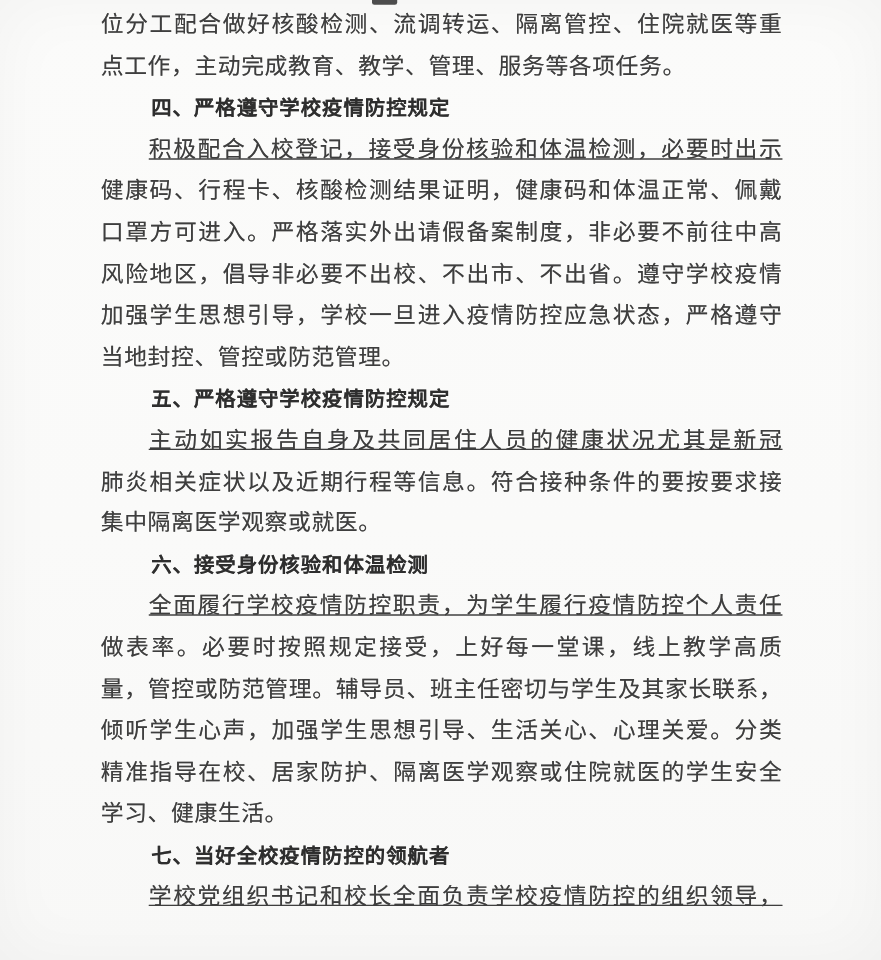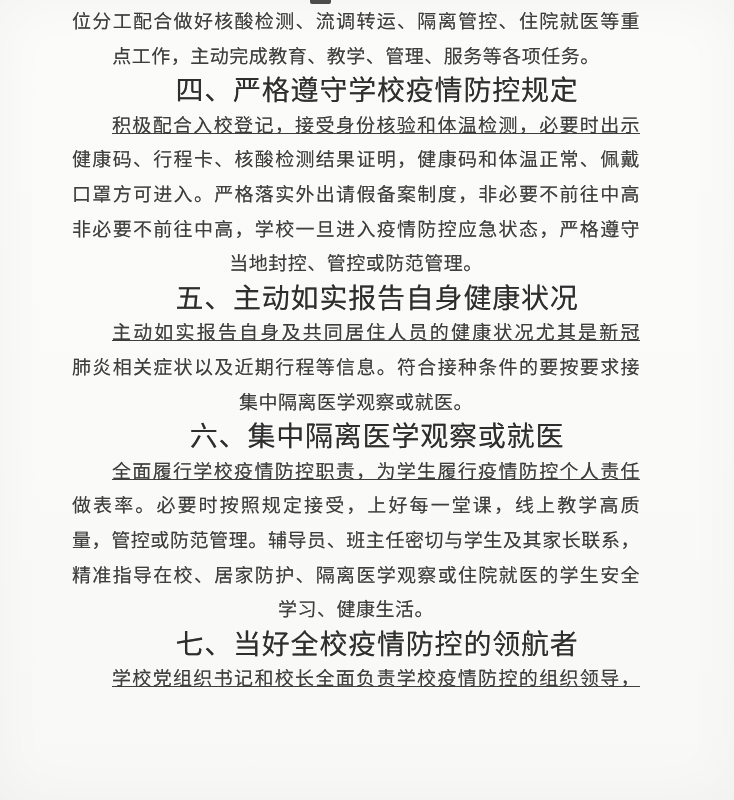--- a/index.html
+++ b/index.html
@@ -10,53 +10,52 @@
   .page {
     position: relative;
     width: 734px;
     height: 800px;
     overflow: hidden;
     background: linear-gradient(180deg, #fbfbfa 0%, #fafaf9 55%, #f8f8f7 100%);
     box-shadow: inset 0 0 55px rgba(0,0,0,0.035);
   }
   .text-col {
     position: absolute;
-    left: 72px;
+    left: 84px;
     top: 5px;
     width: 568px;
   }
   .ln {
     box-sizing: border-box;
     width: 568px;
     height: 34.6px;
     line-height: 34.6px;
     margin: 0;
     font-family: "Liberation Serif", "DejaVu Serif", serif;
     font-size: 19px;
     color: #3e3e3e;
     letter-spacing: 0.5px;
     white-space: nowrap;
     text-shadow: 0 0 0.4px rgba(62,62,62,0.55);
-    text-align: center;
   }
   
   .j {
     white-space: normal;
     text-align: justify;
     text-align-last: justify;
     text-justify: inter-character;
   }
   
   .i { padding-left: 40px; text-decoration: underline; }
   
   .h {
     padding-left: 42px;
     font-family: "Liberation Sans", "DejaVu Sans", sans-serif;
-    font-weight: 400;
-    font-size: 28px;
+    font-weight: 700;
+    font-size: 17px;
     letter-spacing: 0.8px;
     color: #2e2e2e;
     text-shadow: 0 0 0.4px rgba(46,46,46,0.6);
   }
   
   .cut-artifact {
     position: absolute;
     left: 310px;
     top: 0;
     width: 21px;
@@ -72,28 +71,30 @@
 <div class="page">
   <div class="cut-artifact"></div>
 
   <div class="text-col">
     <div class="ln j">位分工配合做好核酸检测、流调转运、隔离管控、住院就医等重</div>
     <div class="ln">点工作，主动完成教育、教学、管理、服务等各项任务。</div>
     <h2 class="ln h">四、严格遵守学校疫情防控规定</h2>
     <div class="ln j i">积极配合入校登记，接受身份核验和体温检测，必要时出示</div>
     <div class="ln j">健康码、行程卡、核酸检测结果证明，健康码和体温正常、佩戴</div>
     <div class="ln j">口罩方可进入。严格落实外出请假备案制度，非必要不前往中高</div>
-    <div class="ln j">非必要不前往中高，学校一旦进入疫情防控应急状态，严格遵守</div>
+    <div class="ln j">风险地区，倡导非必要不出校、不出市、不出省。遵守学校疫情</div>
+    <div class="ln j">加强学生思想引导，学校一旦进入疫情防控应急状态，严格遵守</div>
     <div class="ln">当地封控、管控或防范管理。</div>
-    <h2 class="ln h">五、主动如实报告自身健康状况</h2>
+    <h2 class="ln h">五、严格遵守学校疫情防控规定</h2>
     <div class="ln j i">主动如实报告自身及共同居住人员的健康状况尤其是新冠</div>
     <div class="ln j">肺炎相关症状以及近期行程等信息。符合接种条件的要按要求接</div>
     <div class="ln">集中隔离医学观察或就医。</div>
-    <h2 class="ln h">六、集中隔离医学观察或就医</h2>
+    <h2 class="ln h">六、接受身份核验和体温检测</h2>
     <div class="ln j i">全面履行学校疫情防控职责，为学生履行疫情防控个人责任</div>
     <div class="ln j">做表率。必要时按照规定接受，上好每一堂课，线上教学高质</div>
     <div class="ln j">量，管控或防范管理。辅导员、班主任密切与学生及其家长联系，</div>
+    <div class="ln j">倾听学生心声，加强学生思想引导、生活关心、心理关爱。分类</div>
     <div class="ln j">精准指导在校、居家防护、隔离医学观察或住院就医的学生安全</div>
     <div class="ln">学习、健康生活。</div>
     <h2 class="ln h">七、当好全校疫情防控的领航者</h2>
     <div class="ln j i">学校党组织书记和校长全面负责学校疫情防控的组织领导，</div>
   </div>
 </div>
 
 </body></html>

